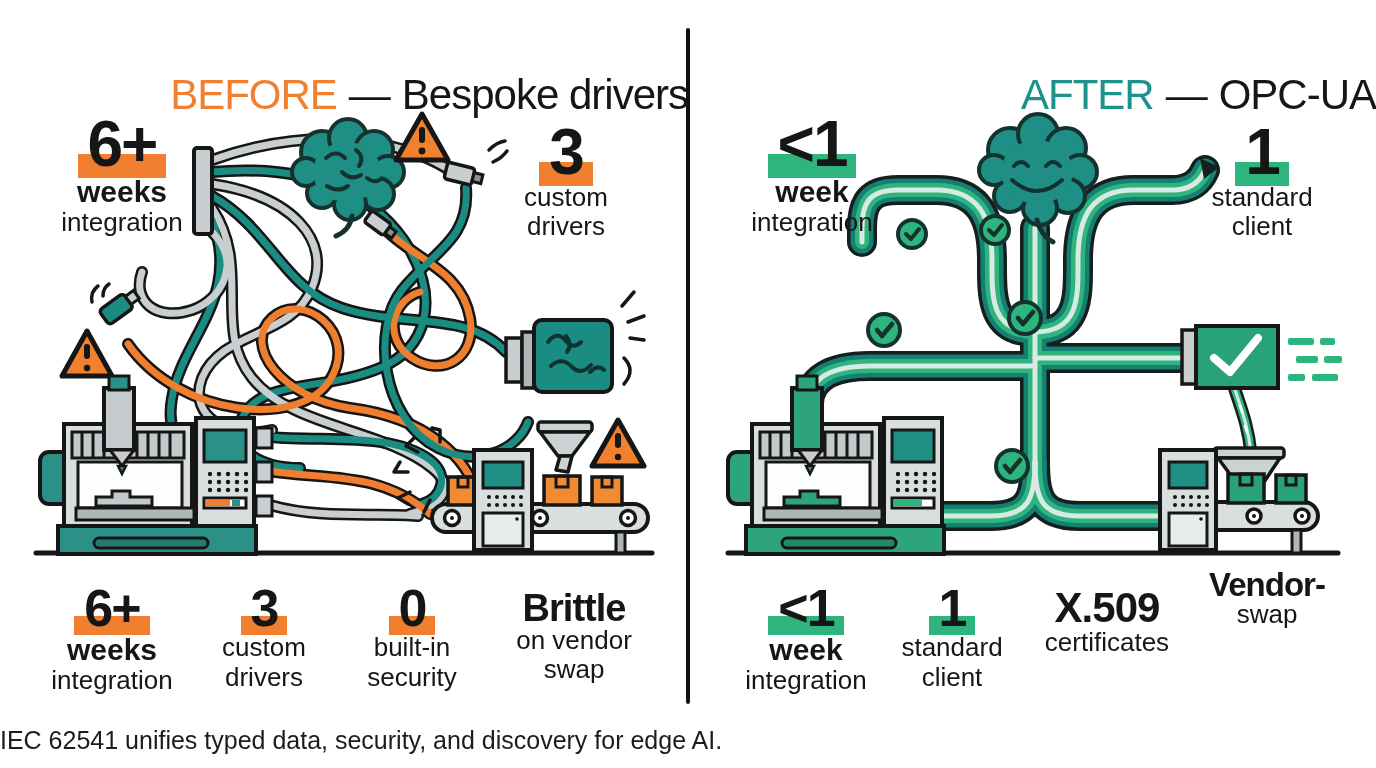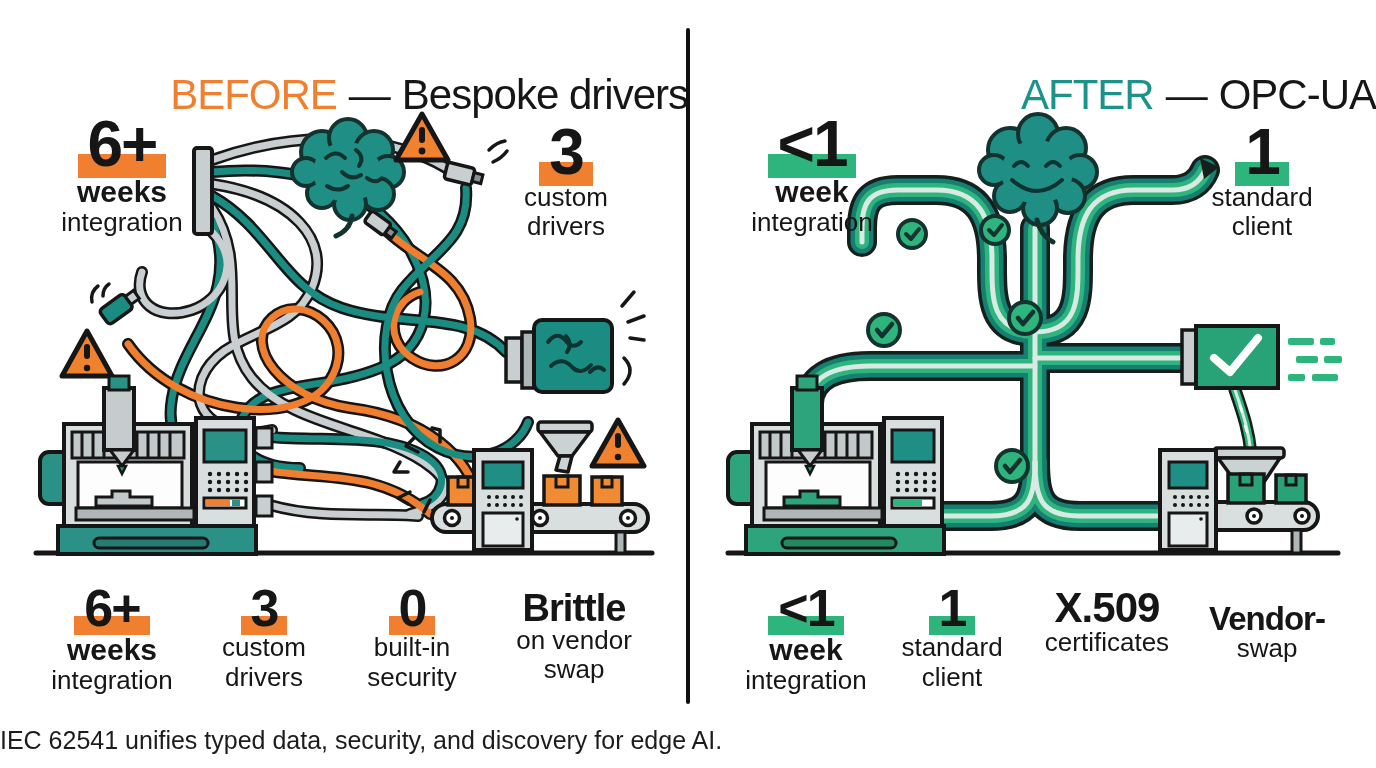--- a/index.html
+++ b/index.html
@@ -490,20 +490,20 @@
   </div>
   <div class="stat" style="left:952px;top:584px;">
     <div class="val v52"><span class="bar bar-sm green"></span><span class="txt">1</span></div>
     <div class="l">standard</div>
     <div class="l">client</div>
   </div>
   <div class="stat" style="left:1107px;top:588px;">
     <div class="val vx"><span class="txt">X.509</span></div>
     <div class="l">certificates</div>
   </div>
-  <div class="stat" style="left:1267px;top:603px;">
+  <div class="stat" style="left:1267px;top:569px;">
     <div class="val vvn"><span class="txt">Vendor-</span></div>
     <div class="l">swap</div>
   </div>
 
   <div class="caption">IEC 62541 unifies typed data, security, and discovery for edge AI.</div>
 
 </div>
 
 </body></html>

